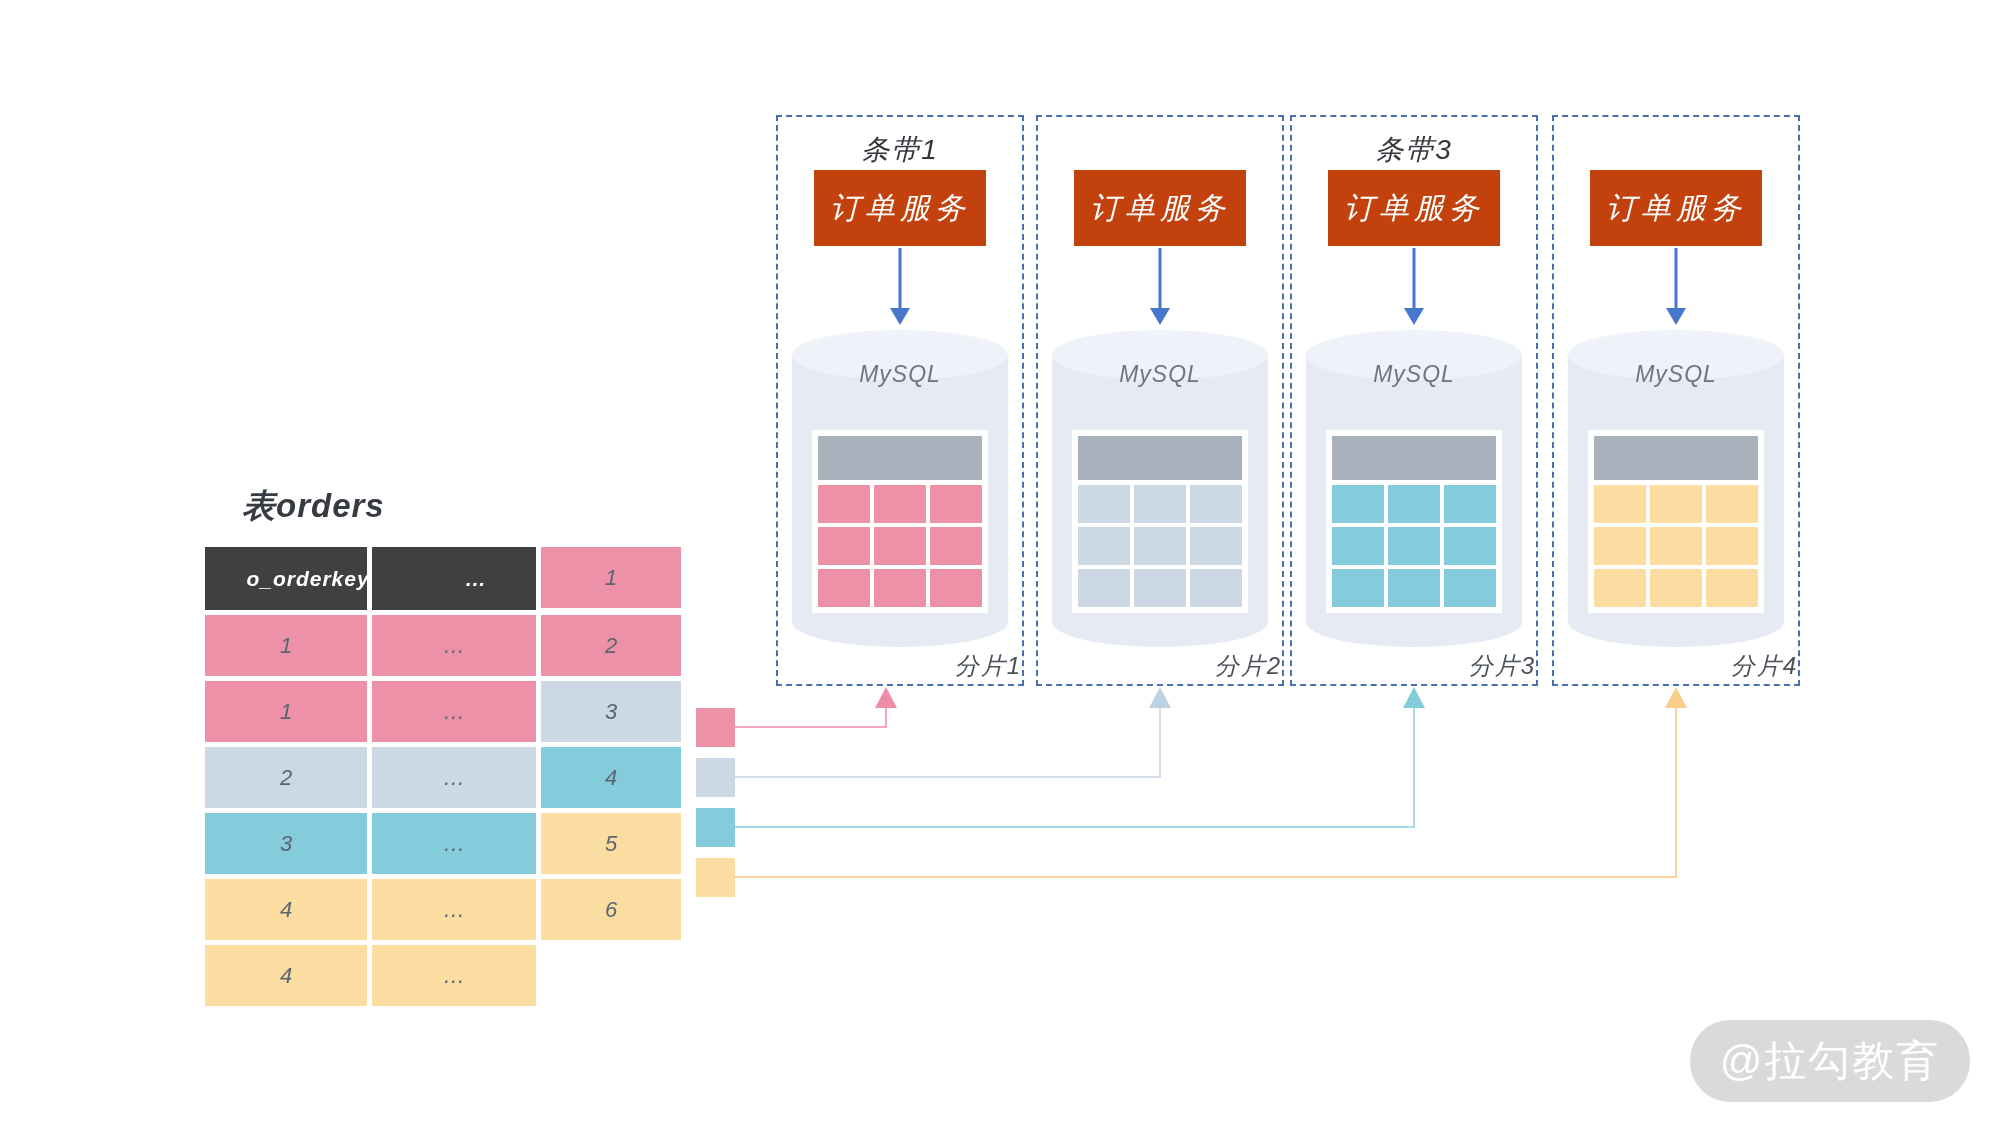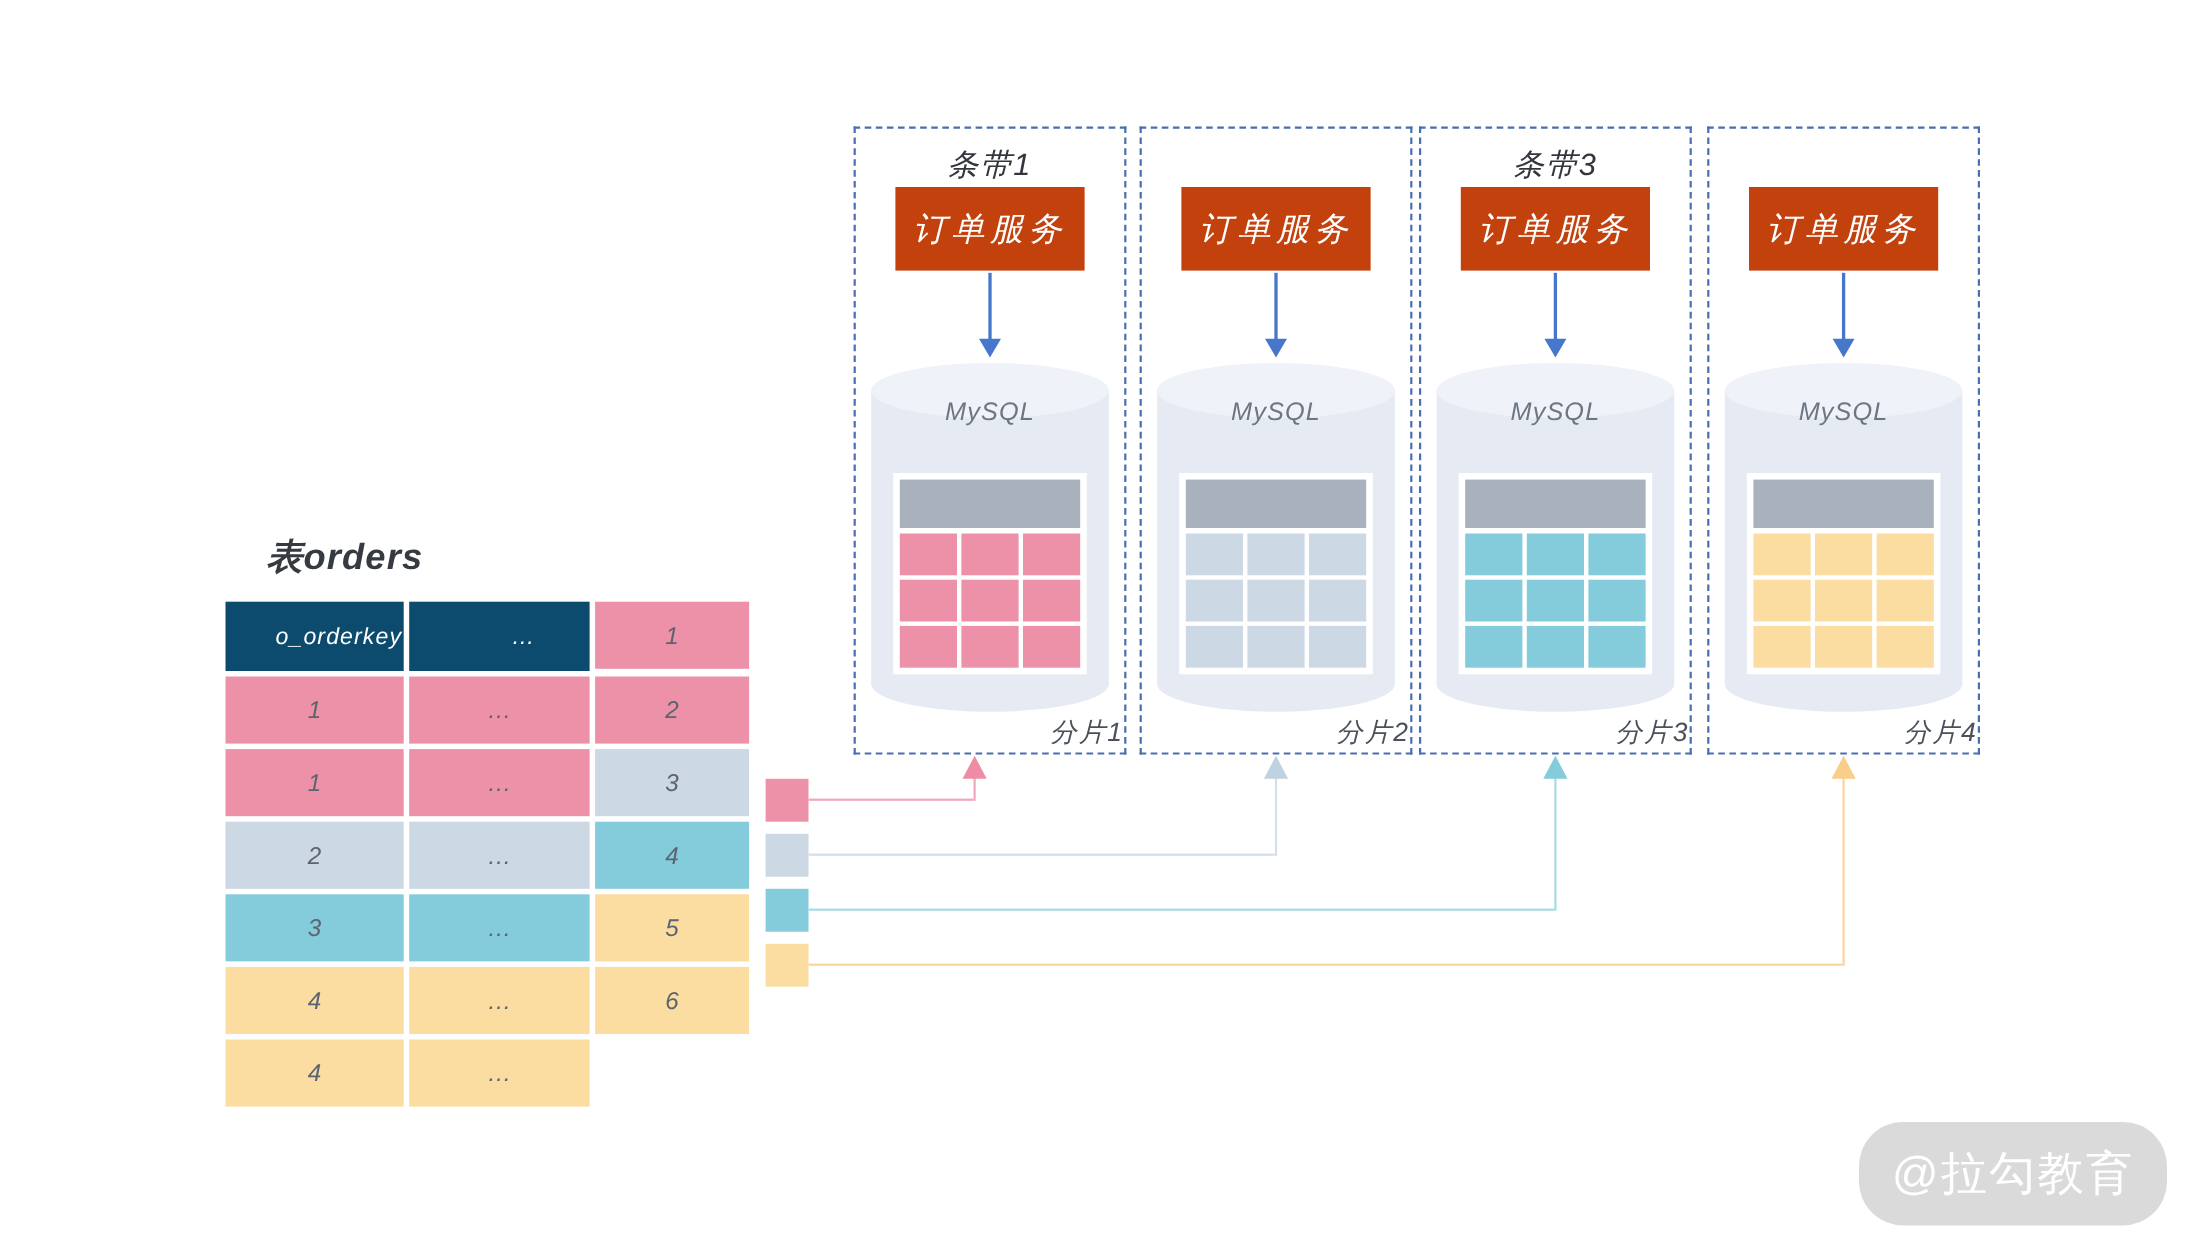--- a/index.html
+++ b/index.html
@@ -8,22 +8,22 @@
     font-family:"Liberation Sans",sans-serif;
   }
   
   .tbl-title{
     position:absolute;left:206px;top:484px;font-size:33px;font-weight:bold;
     font-style:italic;color:#363b42;letter-spacing:1px;margin-left:36px;
   }
   .src-table{position:absolute;left:205px;top:547px;display:grid;
     grid-template-columns:162px 164px 140px;gap:5px;}
   .src-table .hcell{
-    height:63px;background:#0c4a6e;color:#ffffff;display:flex;align-items:center;
-    justify-content:center;font-style:italic;font-weight:normal;font-size:21px;letter-spacing:1px;padding-left:44px;
+    height:63px;background:#404040;color:#ffffff;display:flex;align-items:center;
+    justify-content:center;font-style:italic;font-weight:bold;font-size:21px;letter-spacing:1px;padding-left:44px;
   }
   .src-table .dcell{
     height:61px;display:flex;align-items:center;justify-content:center;
     font-style:italic;font-size:22px;color:#5b6570;
   }
   .bg-shard1{background:#ec91a7;}
   .bg-shard2{background:#ccd8e3;}
   .bg-shard3{background:#84ccdc;}
   .bg-shard4{background:#fbdda2;}
   
@@ -77,21 +77,21 @@
   .db-label{position:absolute;top:13px;left:0;width:100%;text-align:center;z-index:3;
     font-style:italic;font-size:23px;color:#6d7683;letter-spacing:1px;margin-top:18px;}
   .mini-table{position:absolute;top:100px;left:50%;transform:translateX(-50%);
     background:#ffffff;padding:6px;z-index:3;}
   .mini-header{width:164px;height:44px;background:#a9b2bc;margin-bottom:5px;}
   .mini-grid{display:grid;grid-template-columns:repeat(3,52px);gap:4px;}
   .mini-grid div{height:38px;}
   .shard-label{position:absolute;top:533px;left:0;width:100%;text-align:right;
     font-style:italic;font-size:24px;color:#4a515a;letter-spacing:2px;}
   
-  .watermark{position:absolute;left:1690px;top:1020px;width:280px;height:94px;
+  .watermark{position:absolute;left:1690px;top:1020px;width:280px;height:82px;
     background:#dadada;border-radius:40px;display:flex;align-items:center;
     justify-content:center;color:#ffffff;font-size:42px;letter-spacing:2px;}
 </style>
 </head>
 <body>
 
 <div id="canvas">
 
   <div class="tbl-title">表orders</div>
 

